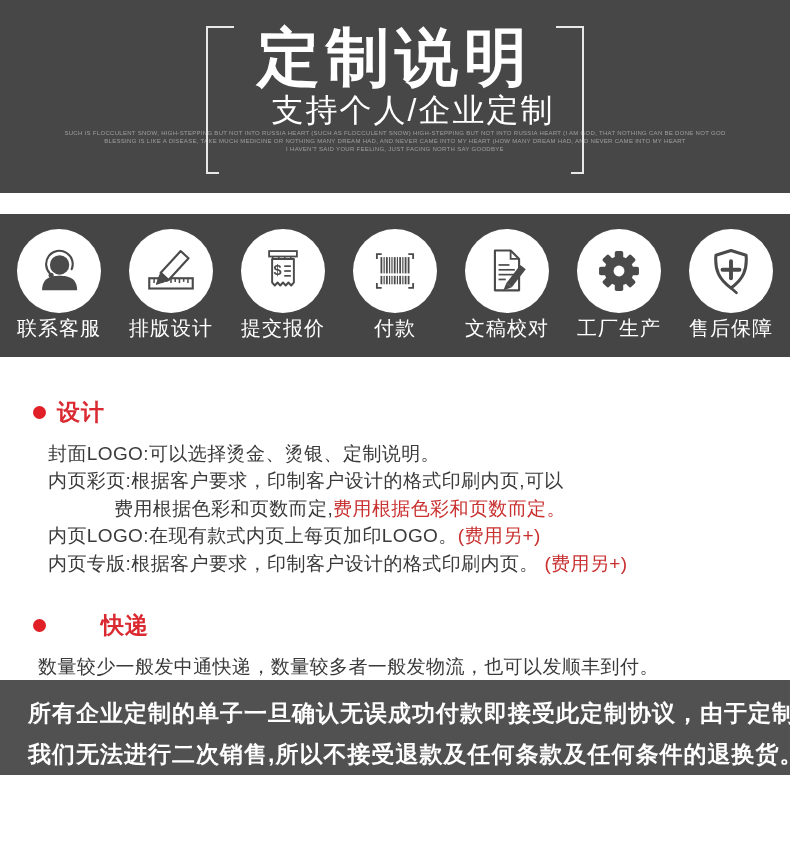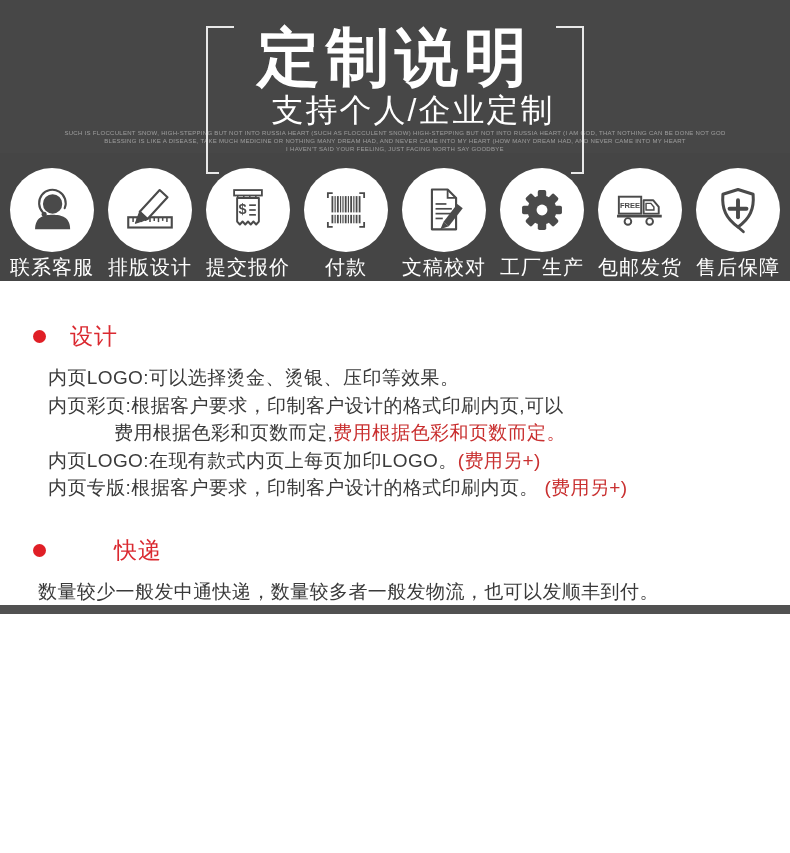--- a/index.html
+++ b/index.html
@@ -1,17 +1,17 @@
 <!DOCTYPE html>
 <html><head>
 <meta charset="utf-8">
 <style>
   * { margin:0; padding:0; box-sizing:border-box; }
   html,body { width:790px; background:#ffffff; font-family:"Liberation Sans", sans-serif; }
-  .page { width:790px; height:614px; overflow:hidden; display:flex; flex-direction:column; }
+  .page { width:790px; height:775px; overflow:hidden; display:flex; flex-direction:column; }
 
   
   .header { position:relative; height:216px; background:#474747; color:#fff; text-align:center; padding-top:20px; }
   .bracket { position:absolute; top:26px; width:28px; height:148px; }
   .bracket-left  { left:206px;  border-left:2px solid #e8e8e8;  border-top:2px solid #e8e8e8; }
   .bracket-left::after  { content:""; position:absolute; left:0; bottom:0; width:11px; border-bottom:2px solid #e8e8e8; }
   .bracket-right { right:206px; border-right:2px solid #e8e8e8; border-top:2px solid #e8e8e8; }
   .bracket-right::after { content:""; position:absolute; right:0; bottom:0; width:11px; border-bottom:2px solid #e8e8e8; }
   .main-title { font-family:"DejaVu Serif","Liberation Serif",serif; font-weight:700; font-size:63px; line-height:74px; letter-spacing:6px; }
   .sub-title  { font-size:32px; line-height:32px; font-weight:400; letter-spacing:2px;padding-left:36px; }
@@ -23,21 +23,21 @@
   
   .process-band { height:160px; background:#454545; display:flex; justify-content:space-around; align-items:flex-start; padding:15px 3px 0; }
   .process-item { display:flex; flex-direction:column; align-items:center; width:97px; }
   .circle { width:84px; height:84px; border-radius:50%; background:#ffffff; display:flex; align-items:center; justify-content:center; }
   .process-label { margin-top:2px; color:#ffffff; font-size:20px; letter-spacing:1px; white-space:nowrap; }
 
   
   .content { height:353px; background:#ffffff; padding-top:40px; }
   .section-head { display:flex; align-items:center; margin-left:33px; }
   .bullet { width:13px; height:13px; border-radius:50%; background:#e01f26; }
-  .section-title { margin-left:24px; font-size:23px; font-weight:400; color:#da2930; letter-spacing:1px; }
+  .section-title { margin-left:11px; font-size:23px; font-weight:700; color:#da2930; letter-spacing:1px; }
   .body-lines { margin:12px 0 0 48px; font-size:19px; line-height:27.5px; color:#3a3a3a; letter-spacing:.4px; }
   .indent { padding-left:66px; }
   .red { color:#c93030; }
   .express-head { margin-top:33px;gap:44px; }
   .express-line { margin:12px 0 0 38px; font-size:19px; line-height:27px; color:#3a3a3a; letter-spacing:.4px; }
 
   
   .footer { height:100px; background:#515151; color:#ffffff; padding:13px 26px 0 28px; }
   .footer-line { font-size:23px; font-weight:700; line-height:41px; letter-spacing:1px; white-space:nowrap; }
 
@@ -185,34 +185,20 @@
             <rect x="41" y="15" width="14" height="66" rx="3" transform="rotate(90 48 48)"></rect>
             <rect x="41" y="15" width="14" height="66" rx="3" transform="rotate(135 48 48)"></rect>
             <circle cx="48" cy="48" r="24"></circle>
           </g>
           <circle cx="48" cy="48" r="9" fill="#ffffff"></circle>
         </svg>
       </div>
       <div class="process-label">工厂生产</div>
     </div>
 
-    <div class="process-item">
-      <div class="circle">
-        <svg width="58" height="58" viewBox="0 0 96 96">
-          <rect x="13" y="26" width="37" height="28" fill="none" stroke="#4a4a4a" stroke-width="3.2"></rect>
-          <text x="31.5" y="45" text-anchor="middle" font-size="12.5" font-weight="bold" fill="#4a4a4a">FREE</text>
-          <path d="M54 32 H70 L79 43 V54 H54 Z" fill="none" stroke="#4a4a4a" stroke-width="3.2" stroke-linejoin="round"></path>
-          <path d="M58 37 H66 L71 43 V48 H58 Z" fill="none" stroke="#4a4a4a" stroke-width="2.4"></path>
-          <line x1="10" y1="58" x2="84" y2="58" stroke="#4a4a4a" stroke-width="4.5"></line>
-          <circle cx="28" cy="67" r="5.5" fill="none" stroke="#4a4a4a" stroke-width="3.2"></circle>
-          <circle cx="64" cy="67" r="5.5" fill="none" stroke="#4a4a4a" stroke-width="3.2"></circle>
-        </svg>
-      </div>
-      <div class="process-label">包邮发货</div>
-    </div>
 
     <div class="process-item">
       <div class="circle">
         <svg width="58" height="58" viewBox="0 0 96 96">
           <path d="M48 14 L73 22 C75 46 68 62 48 76 C28 62 21 46 23 22 Z" fill="none" stroke="#4a4a4a" stroke-width="5" stroke-linejoin="round"></path>
           <path d="M48 76 L57 84" stroke="#4a4a4a" stroke-width="4.5" stroke-linecap="round"></path>
           <line x1="48" y1="32" x2="48" y2="60" stroke="#4a4a4a" stroke-width="6.5" stroke-linecap="round"></line>
           <line x1="34" y1="46" x2="62" y2="46" stroke="#4a4a4a" stroke-width="6.5" stroke-linecap="round"></line>
         </svg>
       </div>
@@ -221,21 +207,21 @@
 
   </div>
 
   <div class="content">
 
     <div class="section-head">
       <span class="bullet"></span>
       <span class="section-title">设计</span>
     </div>
     <div class="body-lines">
-      <div><span>内页LOGO:可以选择烫金、烫银、压印等效果。</span></div>
+      <div><span>封面LOGO:可以选择烫金、烫银、定制说明。</span></div>
       <div><span>内页彩页:根据客户要求，印制客户设计的格式印刷内页,可以</span></div>
       <div class="indent"><span>费用根据色彩和页数而定,</span><span class="red">费用根据色彩和页数而定。</span></div>
       <div><span>内页LOGO:在现有款式内页上每页加印LOGO。</span><span class="red">(费用另+)</span></div>
       <div><span>内页专版:根据客户要求，印制客户设计的格式印刷内页。</span> <span class="red">(费用另+)</span></div>
     </div>
 
     <div class="section-head express-head">
       <span class="bullet"></span>
       <span class="section-title">快递</span>
     </div>

